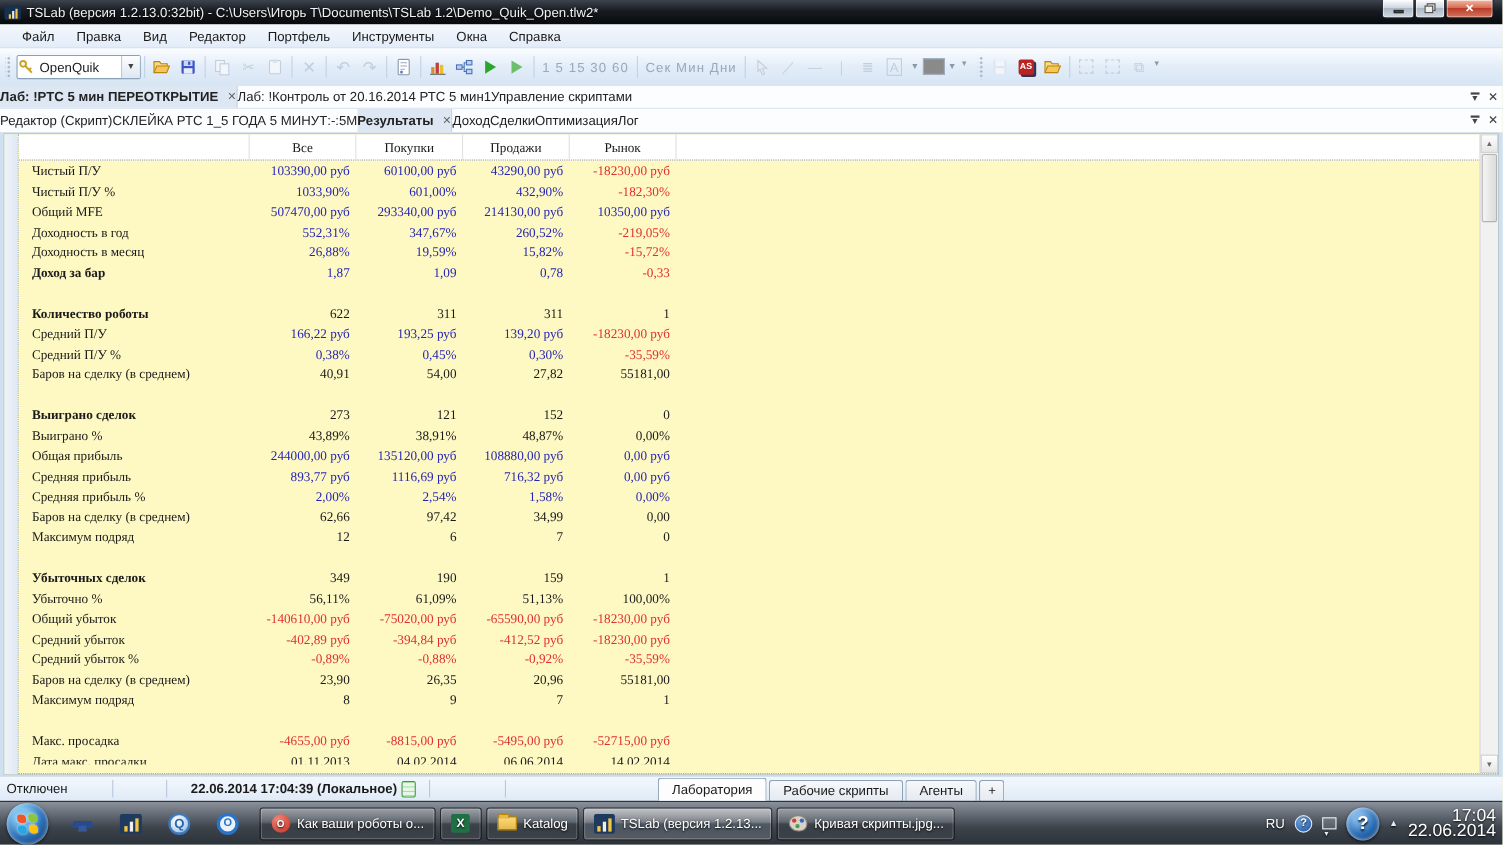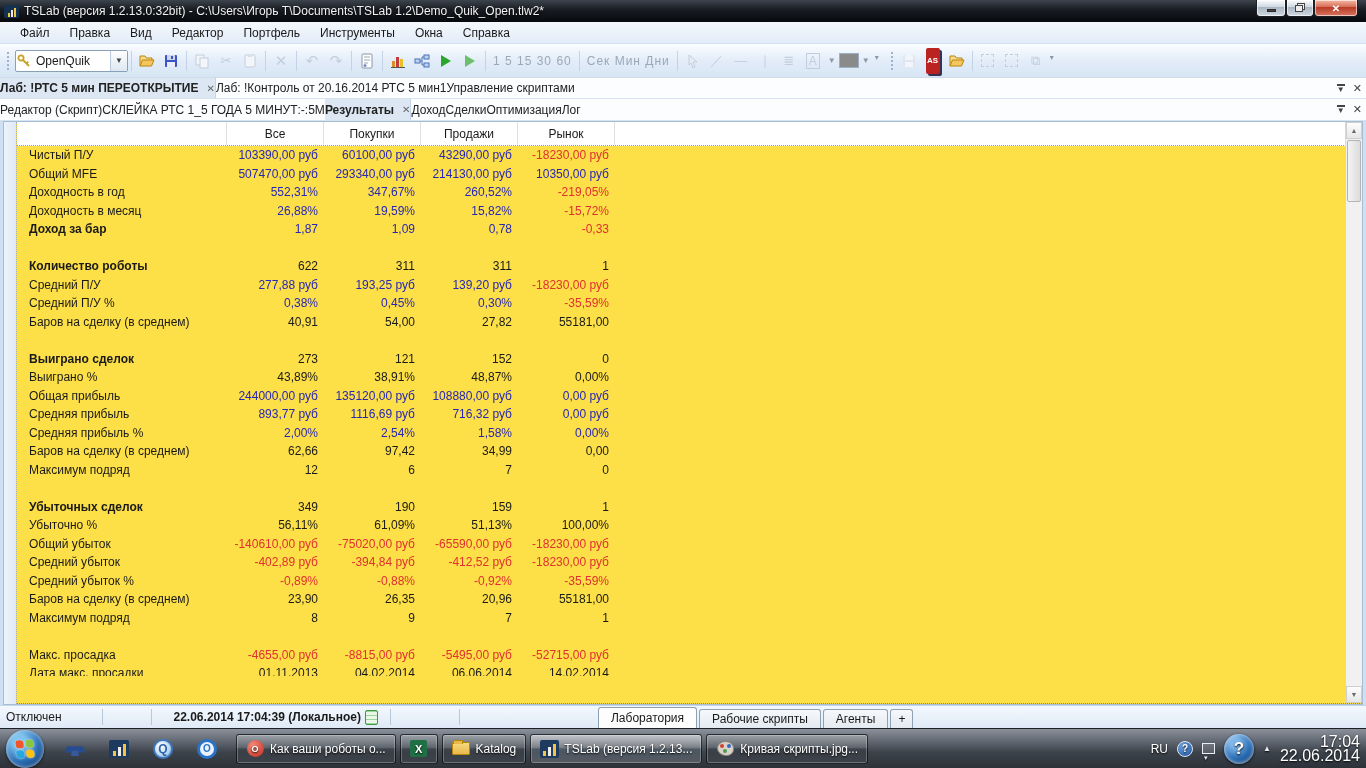--- a/index.html
+++ b/index.html
@@ -49,38 +49,38 @@
     display:flex; align-items:center; justify-content:center;
     background:linear-gradient(#fefefe,#dde7f2); color:#444; font-size:8px; }
   .tf-text { color:#9aa8b8; padding:0 4px; white-space:nowrap; letter-spacing:1px; }
   .swatch { width:20px; height:15px; background:#8a8a8a; border:1px solid #9fb0c4; }
   .dd-mini { font-size:8px; color:#8a98a8; padding:0 3px; }
   .overflow-btn { font-size:8px; color:#8a98a8; padding:0 2px 6px 2px; }
   svg.ico { width:16px; height:16px; display:block; }
   .play-tri { width:0; height:0; border-left:10px solid #2ca52c; border-top:6px solid transparent; border-bottom:6px solid transparent; }
   .play-tri.light { border-left-color:#6cc06c; }
   .dash-box { width:13px; height:13px; border:1px dashed #c2cedc; }
-  .hotkey-ico { width:14px; height:26px; background:#b22; border-radius:2px; color:#fff; font-size:8px;
+  .hotkey-ico { width:14px; height:14px; background:#b22; border-radius:2px; color:#fff; font-size:8px;
     display:flex; align-items:center; justify-content:center; font-weight:bold; box-shadow:2px 2px 0 #335; }
 
   
   .tabrow { display:flex; align-items:stretch; background:#fbfdfe; border-bottom:1px solid #d8e3f0; position:relative; }
   .tabrow1 { height:21px; flex:0 0 21px; }
   .tabrow2 { height:22px; flex:0 0 22px; }
   .tab { display:flex; align-items:center; padding:0 0; cursor:default; white-space:nowrap; color:#222; }
   .tab.active { background:#dce7f3; font-weight:bold; border-right:1px solid #c5d4e6; }
   .tab-close { margin-left:8px; color:#666; font-size:10px; font-weight:normal; }
   .dock-ctrls { position:absolute; right:4px; top:0; bottom:0; display:flex; align-items:center; gap:8px; color:#444; }
   .pin-dd { font-size:8px; border-top:2px solid #444; line-height:6px; padding-top:1px; }
   .dock-x { font-size:11px; }
 
   
   .content { flex:1 1 auto; display:flex; border-left:3px solid #cfe0f2; border-right:3px solid #cfe0f2;
     background:#cfe0f2; overflow:hidden; }
-  .panel { flex:1; display:flex; background:#fde047; border:1px solid #a8bdd6; overflow:hidden; }
+  .panel { flex:1; display:flex; background:#fef9c3; border:1px solid #a8bdd6; overflow:hidden;font-family:Liberation Serif, serif; }
   .left-strip { width:13px; background:linear-gradient(90deg,#eef3fa,#dfe9f5);
     border-right:1px dotted #9fb0c4; background-clip:padding-box; }
   .table-zone { flex:1; position:relative; overflow:hidden; border-bottom:1px dotted #888; }
   .t-head { display:flex; height:24px; line-height:24px; background:#fff; border-bottom:1px dotted #999; }
   .t-head .t-label { border-right:1px solid #e0e0e0; }
   .t-head .h-col { width:97px; text-align:center; border-right:1px solid #e0e0e0; }
   .t-label { width:210px; padding-left:12px; white-space:nowrap; overflow:hidden; }
   .t-row { display:flex; height:18.5px; line-height:18.5px; }
   .t-row.spacer { height:18.5px; }
   .t-row.clipped { height:12px; overflow:hidden; }
@@ -389,20 +389,27 @@
         </div>
       <div>
           <div class="t-row">
             <div class="t-label">Чистый П/У</div>
             <div class="t-val blue">103390,00 руб</div>
             <div class="t-val blue">60100,00 руб</div>
             <div class="t-val blue">43290,00 руб</div>
             <div class="t-val red">-18230,00 руб</div>
           </div>
           <div class="t-row">
+            <div class="t-label">Чистый П/У %</div>
+            <div class="t-val blue">1033,90%</div>
+            <div class="t-val blue">601,00%</div>
+            <div class="t-val blue">432,90%</div>
+            <div class="t-val red">-182,30%</div>
+          </div>
+          <div class="t-row">
             <div class="t-label">Общий MFE</div>
             <div class="t-val blue">507470,00 руб</div>
             <div class="t-val blue">293340,00 руб</div>
             <div class="t-val blue">214130,00 руб</div>
             <div class="t-val blue">10350,00 руб</div>
           </div>
           <div class="t-row">
             <div class="t-label">Доходность в год</div>
             <div class="t-val blue">552,31%</div>
             <div class="t-val blue">347,67%</div>
@@ -426,21 +433,21 @@
           <div class="t-row spacer"></div>
           <div class="t-row">
             <div class="t-label bold">Количество роботы</div>
             <div class="t-val black">622</div>
             <div class="t-val black">311</div>
             <div class="t-val black">311</div>
             <div class="t-val black">1</div>
           </div>
           <div class="t-row">
             <div class="t-label">Средний П/У</div>
-            <div class="t-val blue">277,88 руб</div>
+            <div class="t-val blue">166,22 руб</div>
             <div class="t-val blue">193,25 руб</div>
             <div class="t-val blue">139,20 руб</div>
             <div class="t-val red">-18230,00 руб</div>
           </div>
           <div class="t-row">
             <div class="t-label">Средний П/У %</div>
             <div class="t-val blue">0,38%</div>
             <div class="t-val blue">0,45%</div>
             <div class="t-val blue">0,30%</div>
             <div class="t-val red">-35,59%</div>

